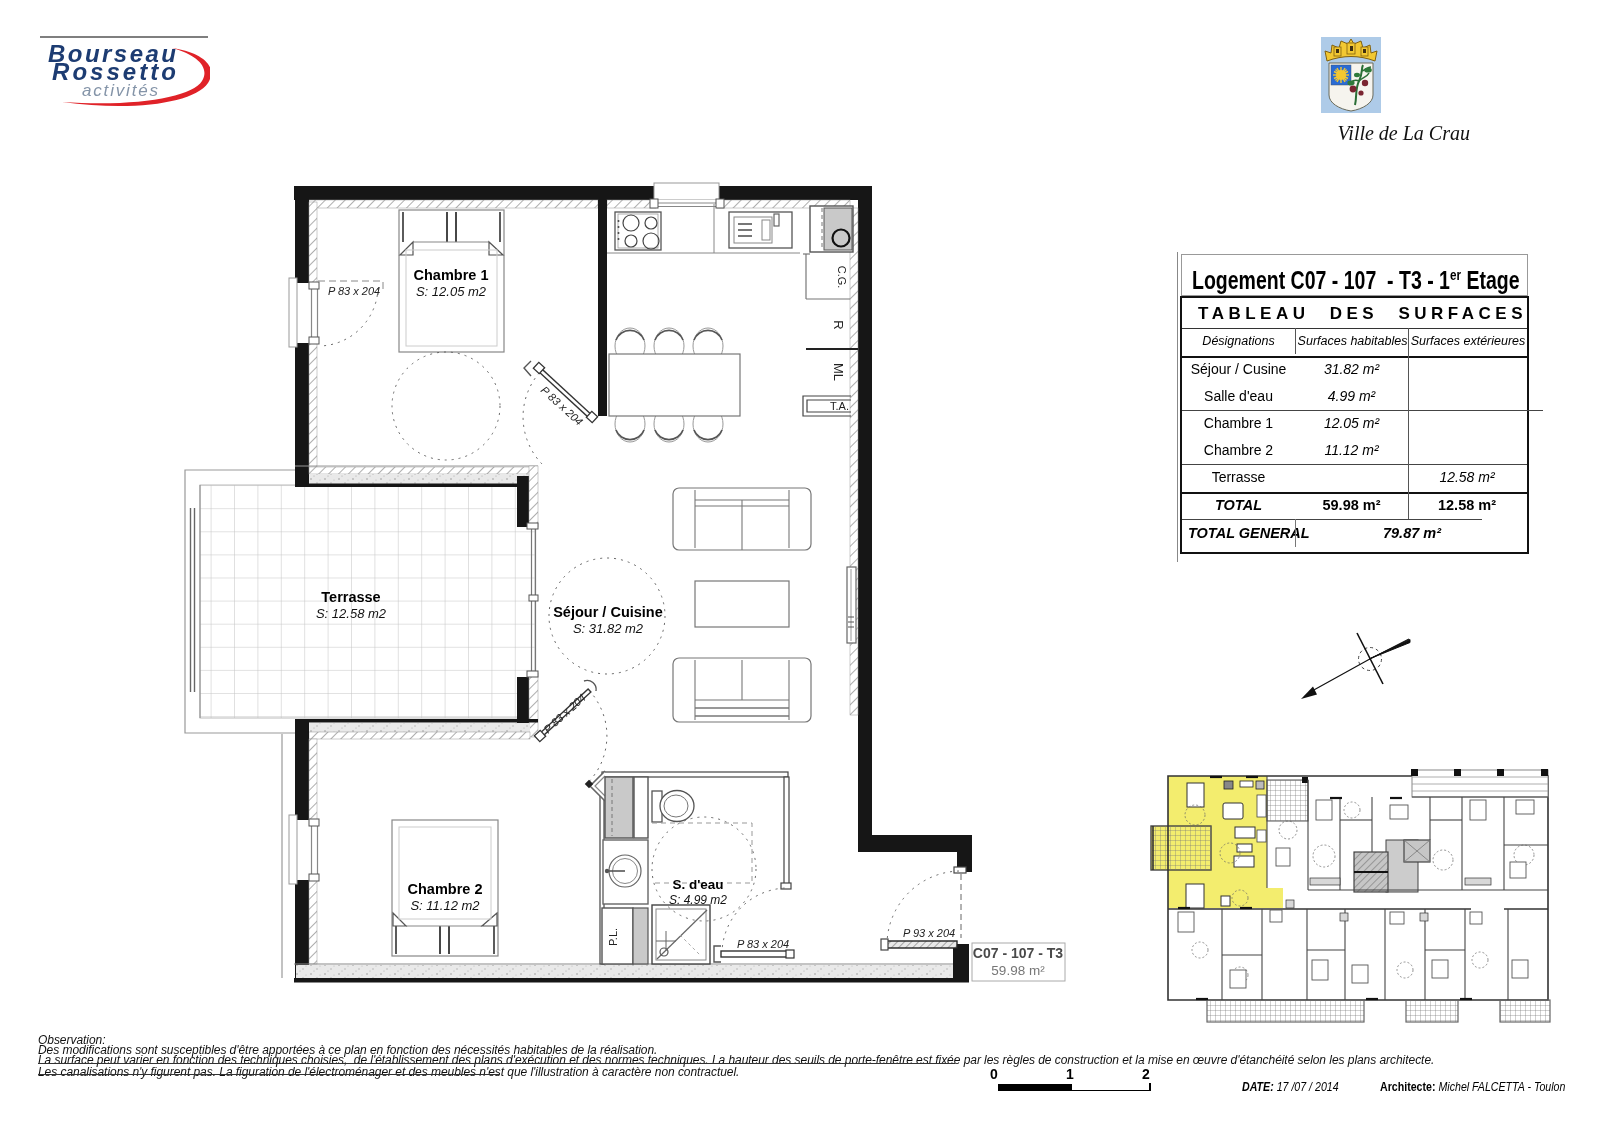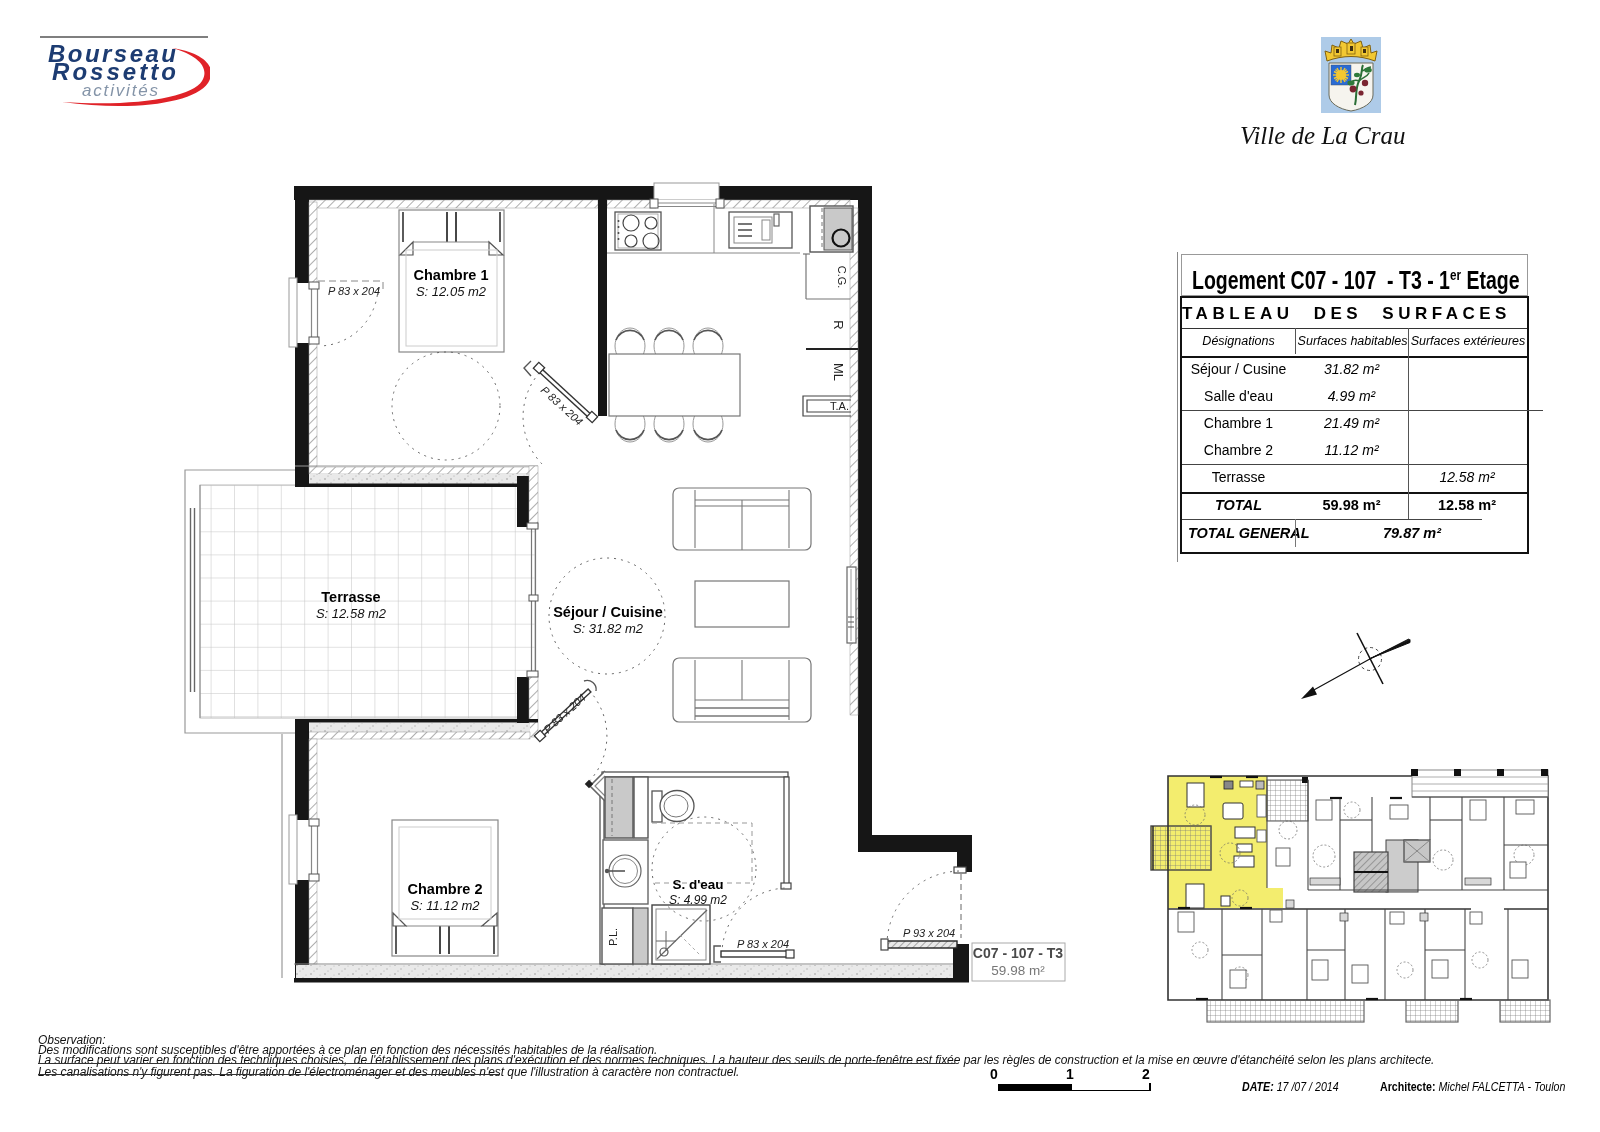--- a/index.html
+++ b/index.html
@@ -54,49 +54,49 @@
   <path d="M 6 24 C 22 18, 38 18, 54 24 L 56 14 L 50 16 L 49 8 L 42 11 L 40 4 L 33 7 L 30 2 L 27 7 L 20 4 L 18 11 L 11 8 L 10 16 L 4 14 Z" fill="#f2c832" stroke="#806010" stroke-width="1"></path>
   <rect x="13" y="10" width="7" height="9" fill="#f2c832" stroke="#806010" stroke-width="0.8"></rect>
   <rect x="26" y="6" width="8" height="11" fill="#f2c832" stroke="#806010" stroke-width="0.8"></rect>
   <rect x="40" y="10" width="7" height="9" fill="#f2c832" stroke="#806010" stroke-width="0.8"></rect>
   <rect x="15" y="12" width="3" height="4" fill="#403010"></rect>
   <rect x="29" y="9" width="3" height="5" fill="#403010"></rect>
   <rect x="42" y="12" width="3" height="4" fill="#403010"></rect>
 </svg>
 </div>
 
-<div class="abs" style="left:1240px;top:122px;width:230px;height:36px;font-family:'Liberation Serif',serif;font-style:italic;font-size:25px;color:#111;text-align:left;">Ville de La Crau</div>
+<div class="abs" style="left:1240px;top:122px;width:230px;height:36px;font-family:'Liberation Serif',serif;font-style:italic;font-size:20px;color:#111;text-align:right;">Ville de La Crau</div>
 
 <div class="abs" style="left:1177px;top:252px;width:351px;height:310px;border-left:1px solid #888;"></div>
 
 <div class="abs" style="left:1181px;top:254px;width:345px;height:40px;border:1px solid #999;font-weight:bold;font-size:25px;color:#000;line-height:40px;white-space:nowrap;overflow:hidden;"><span style="display:inline-block;transform:scaleX(0.78);transform-origin:0 50%;margin-left:10px;">Logement&nbsp;C07&nbsp;-&nbsp;107&nbsp;&nbsp;-&nbsp;T3&nbsp;-&nbsp;1<span style="font-size:15px;vertical-align:9px;">er</span>&nbsp;Etage</span></div>
 
 <div class="abs" style="left:1180px;top:296px;width:345px;height:254px;border:2px solid #111;background:#fff;">
 
-  <div class="abs" style="left:0;top:0;width:345px;height:30px;border-bottom:1px solid #333;font-weight:bold;font-size:17px;letter-spacing:4.5px;word-spacing:11px;text-align:left;line-height:31px;white-space:nowrap;">TABLEAU DES SURFACES</div>
+  <div class="abs" style="left:0;top:0;width:345px;height:30px;border-bottom:1px solid #333;font-weight:bold;font-size:17px;letter-spacing:4.5px;word-spacing:11px;text-align:right;line-height:31px;white-space:nowrap;">TABLEAU DES SURFACES</div>
 
   <div class="abs" style="left:0;top:30px;width:345px;height:28px;border-bottom:2px solid #111;font-style:italic;font-size:12.5px;white-space:nowrap;">
     <span class="abs" style="left:0;top:0;width:113px;text-align:center;line-height:26px;">Désignations</span>
     <span class="abs" style="left:113px;top:0;width:113px;text-align:center;line-height:26px;border-left:1px solid #555;">Surfaces habitables</span>
     <span class="abs" style="left:226px;top:0;width:118px;text-align:center;line-height:26px;border-left:1px solid #555;">Surfaces extérieures</span>
   </div>
 
   <div class="abs" style="left:0;top:58px;width:345px;height:27px;font-size:14px;">
     <span class="abs" style="left:0;top:0;width:113px;text-align:center;line-height:27px;">Séjour / Cusine</span>
     <span class="abs" style="left:113px;top:0;width:113px;text-align:center;line-height:27px;font-style:italic;">31.82 m²</span>
   </div>
 
   <div class="abs" style="left:0;top:85px;width:345px;height:27px;border-bottom:1px solid #444;font-size:14px;padding-left:16px;">
     <span class="abs" style="left:0;top:0;width:113px;text-align:center;line-height:26px;">Salle d'eau</span>
     <span class="abs" style="left:113px;top:0;width:113px;text-align:center;line-height:26px;font-style:italic;">4.99 m²</span>
   </div>
 
   <div class="abs" style="left:0;top:112px;width:345px;height:27px;font-size:14px;">
     <span class="abs" style="left:0;top:0;width:113px;text-align:center;line-height:27px;">Chambre 1</span>
-    <span class="abs" style="left:113px;top:0;width:113px;text-align:center;line-height:27px;font-style:italic;">21.49 m²</span>
+    <span class="abs" style="left:113px;top:0;width:113px;text-align:center;line-height:27px;font-style:italic;">12.05 m²</span>
   </div>
 
   <div class="abs" style="left:0;top:139px;width:345px;height:27px;border-bottom:1px solid #444;font-size:14px;">
     <span class="abs" style="left:0;top:0;width:113px;text-align:center;line-height:26px;">Chambre 2</span>
     <span class="abs" style="left:113px;top:0;width:113px;text-align:center;line-height:26px;font-style:italic;">11.12 m²</span>
   </div>
 
   <div class="abs" style="left:0;top:166px;width:345px;height:28px;border-bottom:2px solid #111;font-size:14px;">
     <span class="abs" style="left:0;top:0;width:113px;text-align:center;line-height:27px;">Terrasse</span>
     <span class="abs" style="left:226px;top:0;width:118px;text-align:center;line-height:27px;font-style:italic;">12.58 m²</span>

